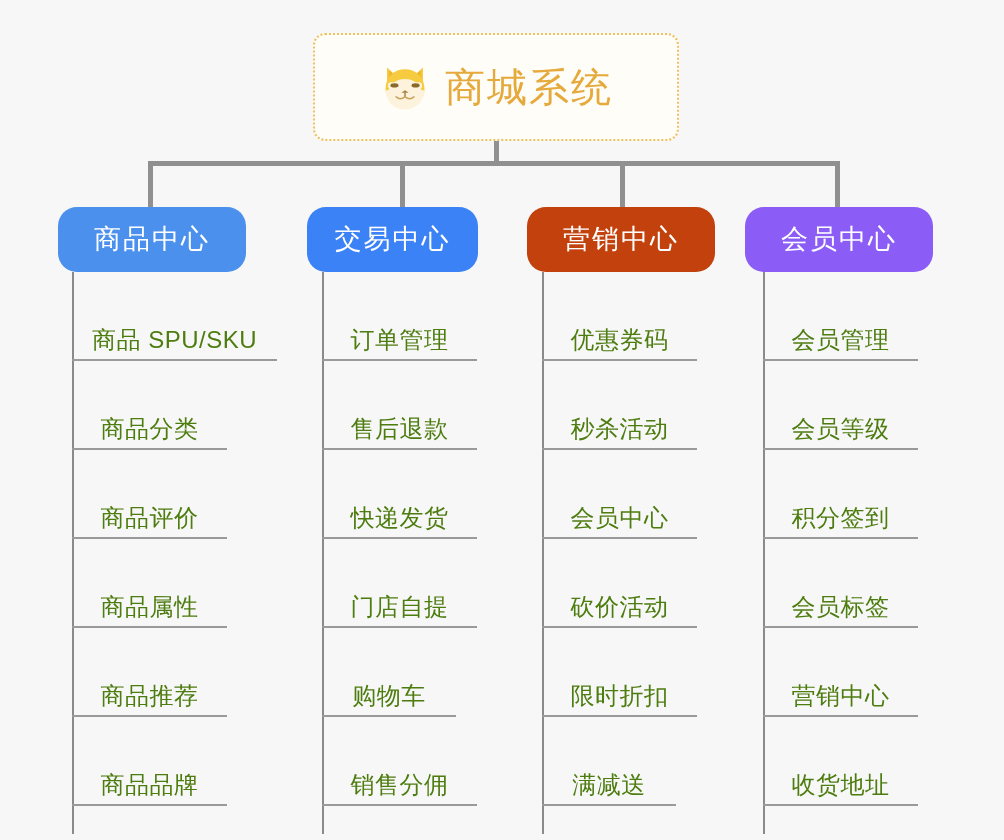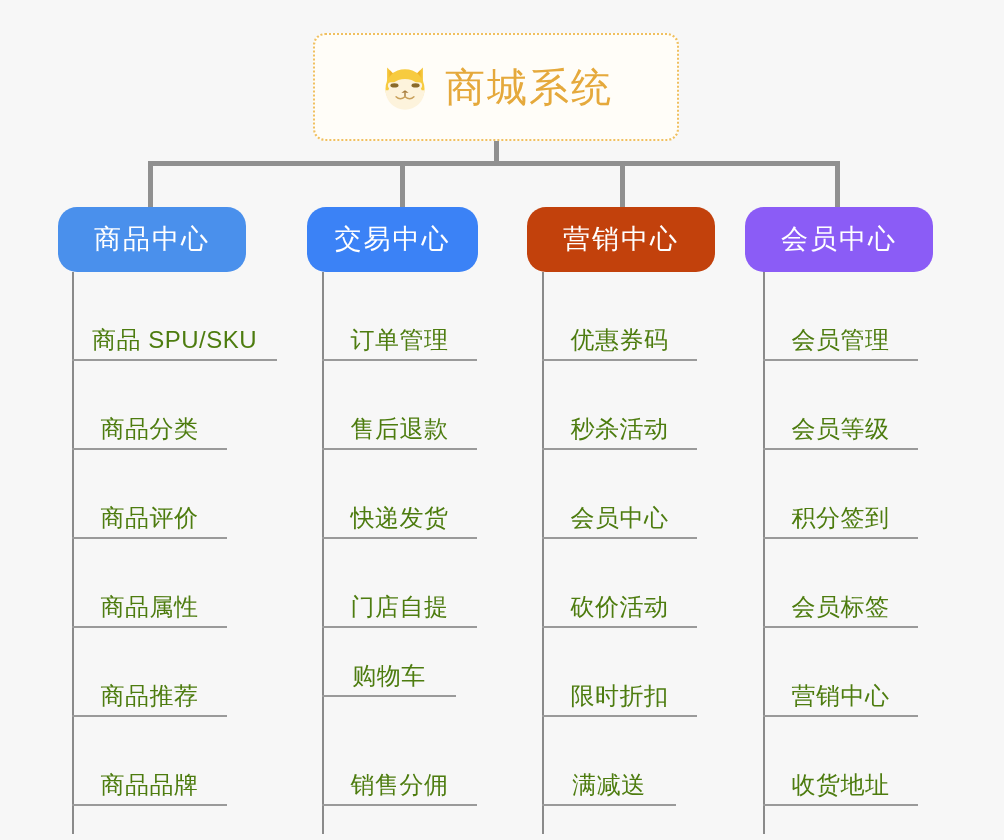--- a/index.html
+++ b/index.html
@@ -192,21 +192,21 @@
       </div>
     <div class="leaf-item" style="top:89px;width:155px">
         <span class="leaf-label">售后退款</span>
       </div>
     <div class="leaf-item" style="top:178px;width:155px">
         <span class="leaf-label">快递发货</span>
       </div>
     <div class="leaf-item" style="top:267px;width:155px">
         <span class="leaf-label">门店自提</span>
       </div>
-    <div class="leaf-item" style="top:336px;width:134px">
+    <div class="leaf-item" style="top:356px;width:134px">
         <span class="leaf-label">购物车</span>
       </div>
     <div class="leaf-item" style="top:445px;width:155px">
         <span class="leaf-label">销售分佣</span>
       </div>
   </div>
 
   <div class="cat-box" style="left:527px;width:188px;background:#c2410c">
     <span class="cat-label">营销中心</span>
   </div>

